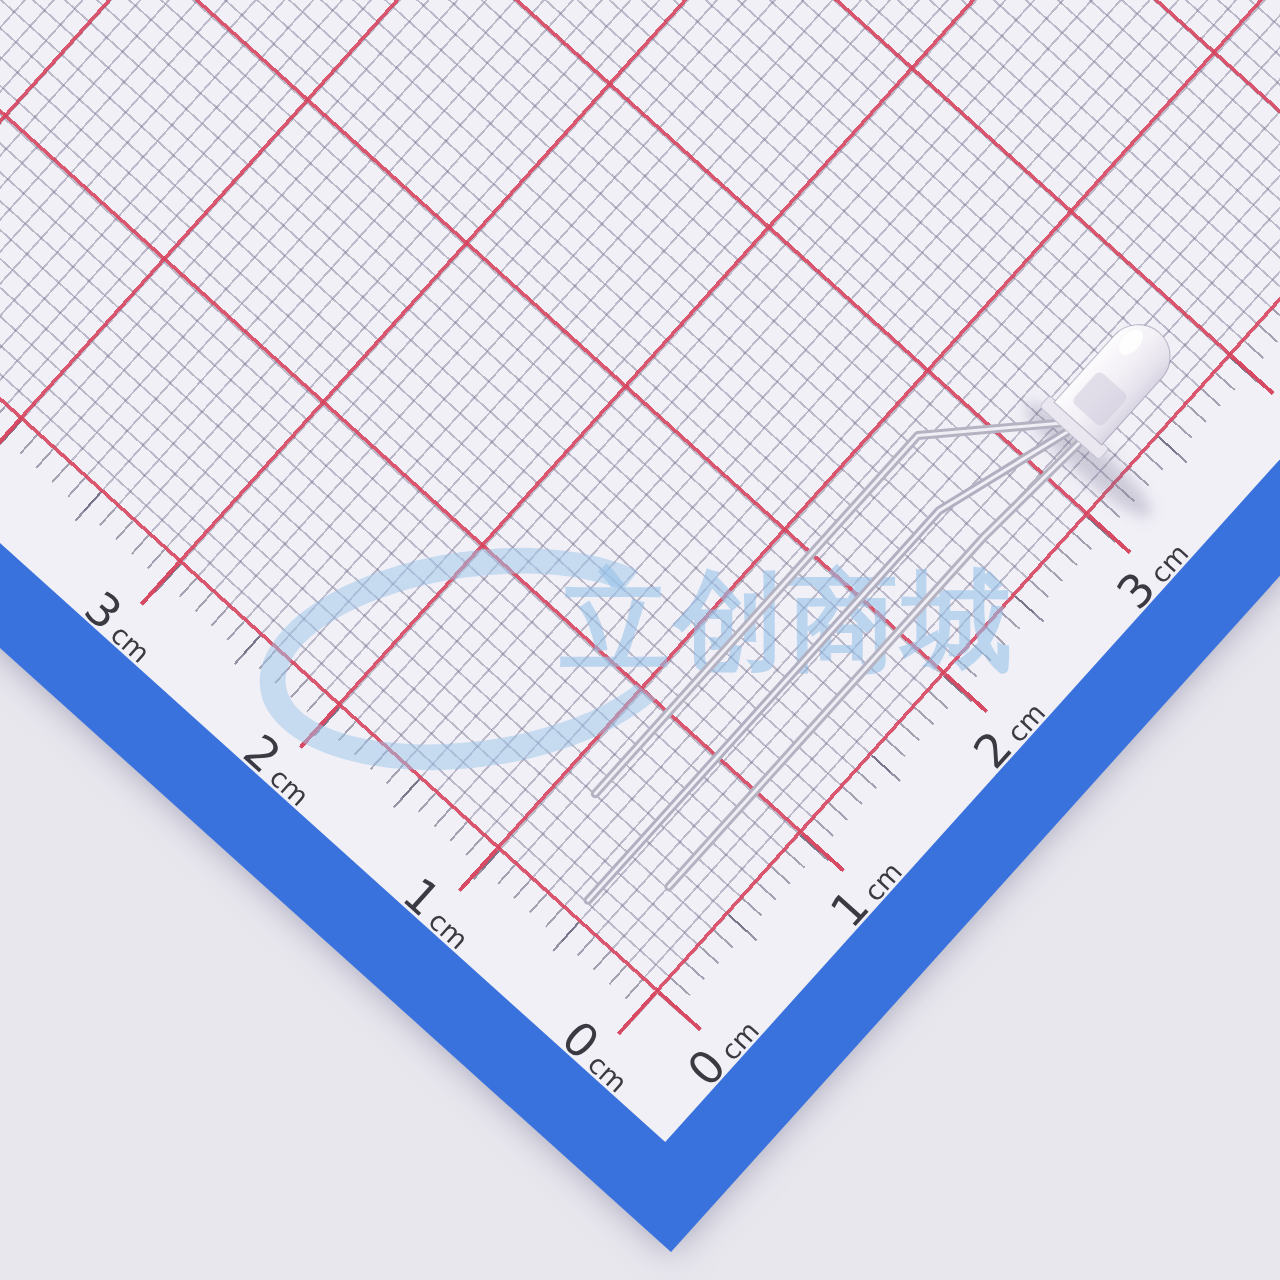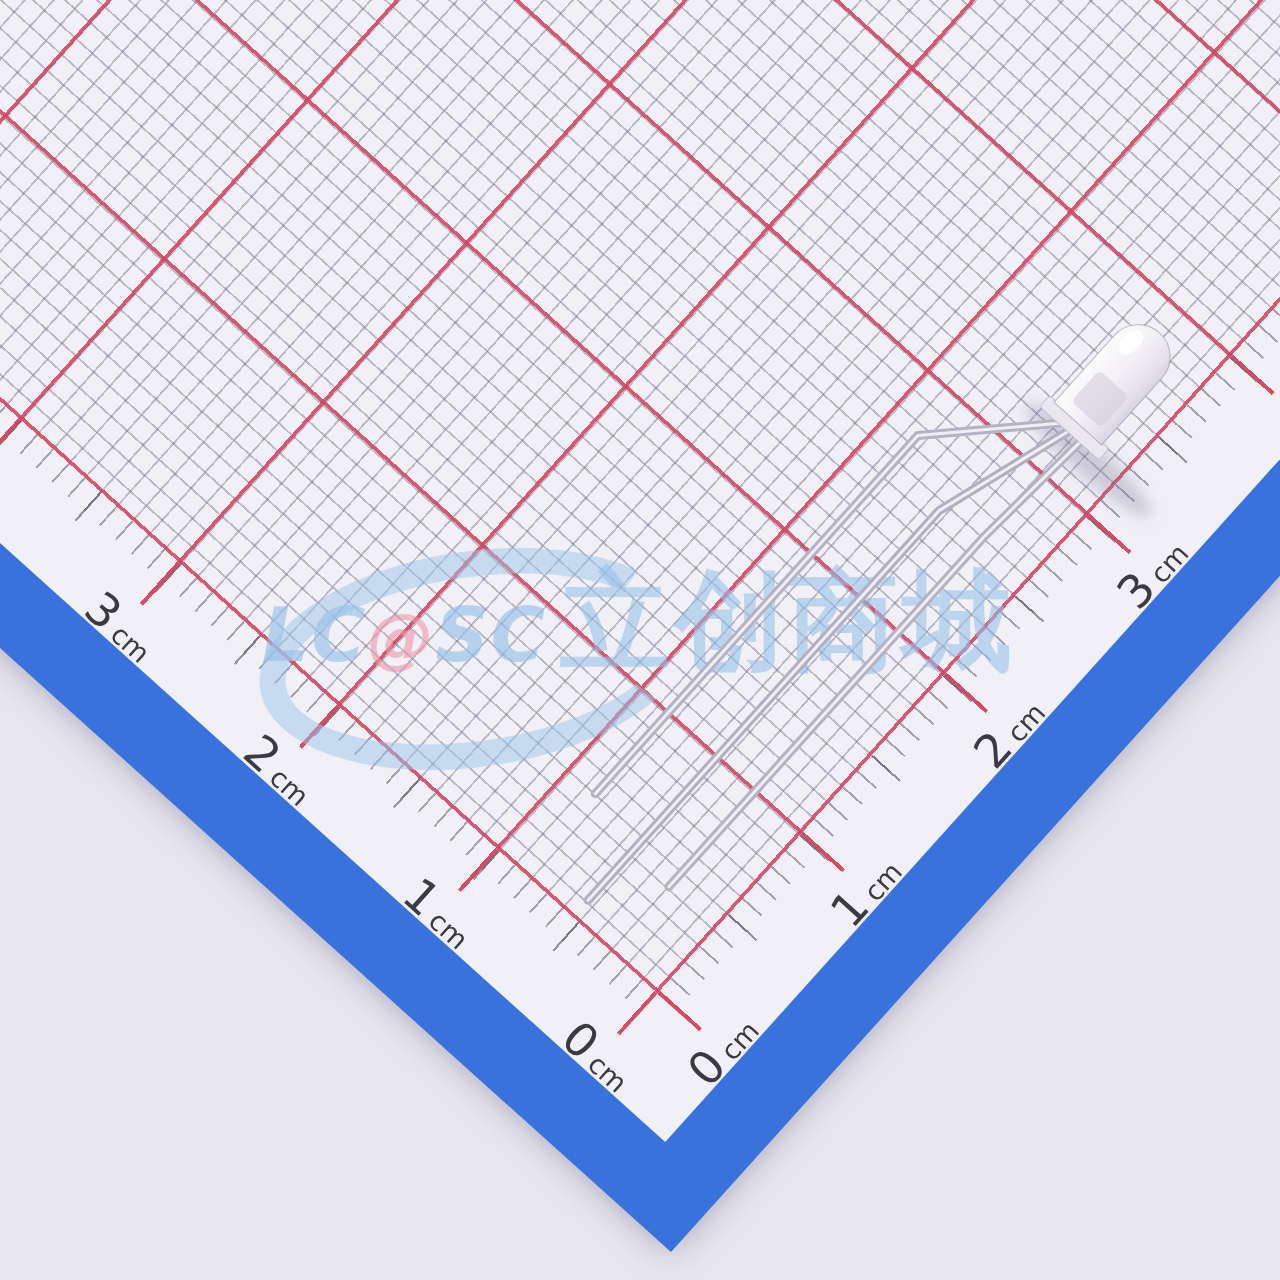--- a/index.html
+++ b/index.html
@@ -96,23 +96,20 @@
         <span class="num">2</span><span class="unit">cm</span>
       </div>
       <div class="lb r" style="left:3206px;top:2525px">
         <span class="num">3</span><span class="unit">cm</span>
       </div>
     </div>
   </div>
 
   <div id="watermark">
     <div class="wm-arc"></div>
-    <div class="wm-logo">
-      <span class="b">LC</span><span class="p">@</span><span class="b">SC</span>
-    </div>
     <div class="wm-cn">立创商城</div>
   </div>
 
   <div class="rot" id="led-layer">
     <svg style="position:absolute;left:2890px;top:2320px" width="420" height="960" viewBox="0 0 420 960">
       <defs>
         <linearGradient id="gLens" x1="0" y1="0" x2="1" y2="0">
           <stop offset="0" stop-color="#fcfbfd"></stop>
           <stop offset="0.45" stop-color="#f3f0f6"></stop>
           <stop offset="0.8" stop-color="#e7e3ed"></stop>

